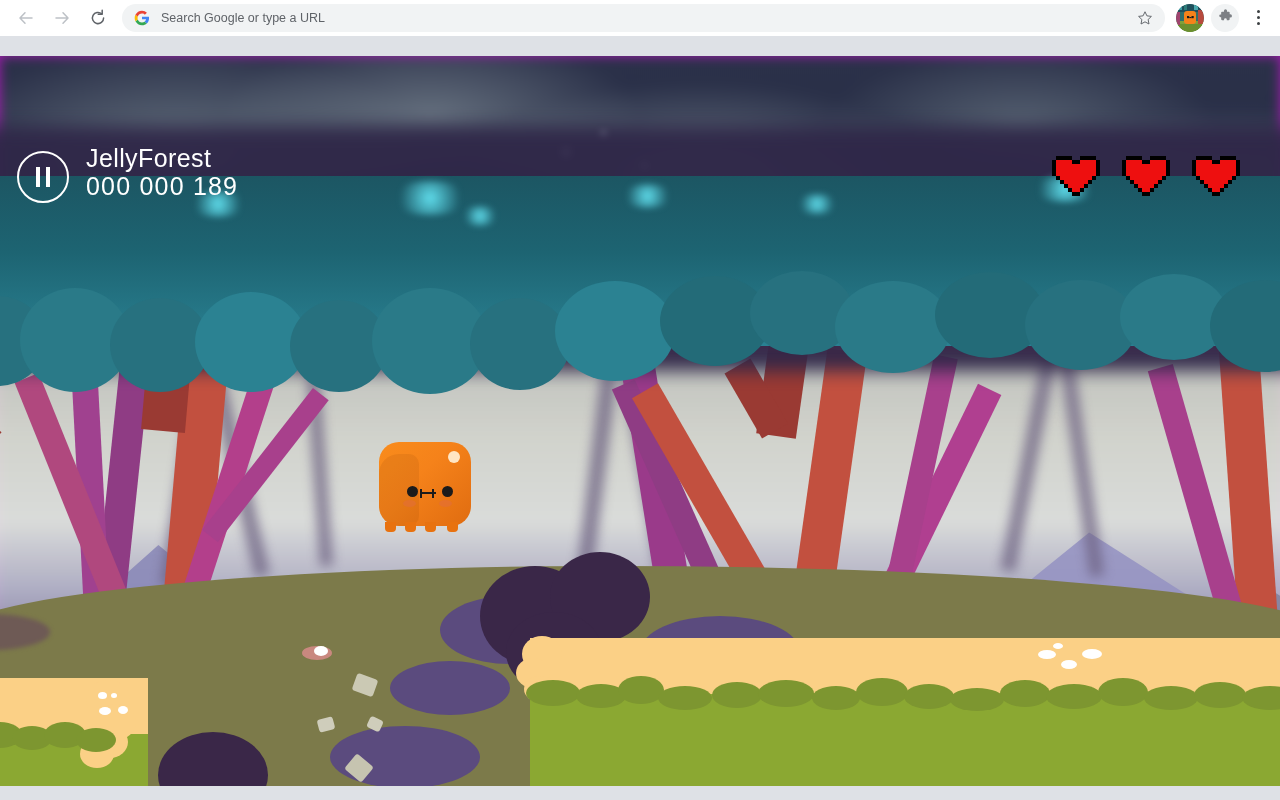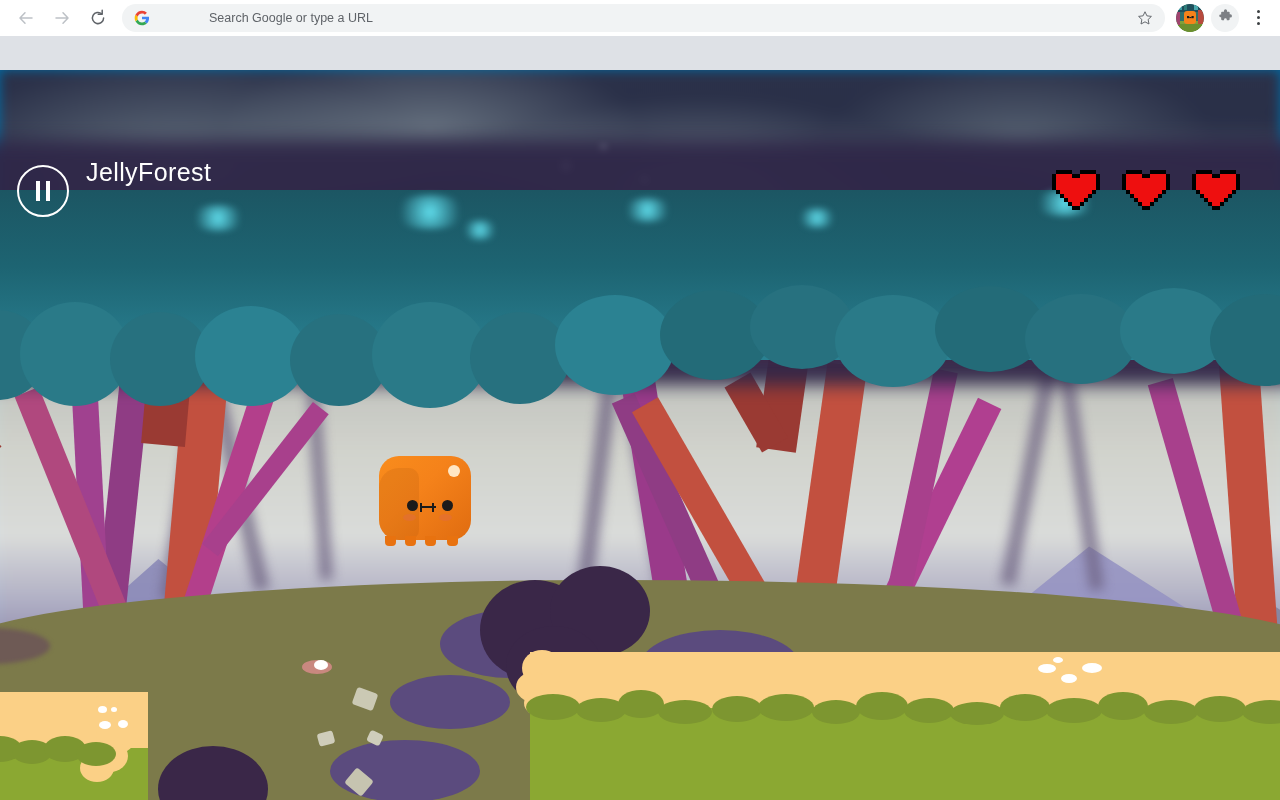--- a/index.html
+++ b/index.html
@@ -65,21 +65,20 @@
     display: flex; align-items: center; justify-content: center;
     color: #5f6368;
     flex: 0 0 auto;
   }
   .navbtn.disabled { color: #bdc1c6; }
   .omnibox {
     flex: 1; height: 28px; margin: 0 6px;
     background: #f1f3f4; border-radius: 14px;
     display: flex; align-items: center;
     padding: 0 12px;
-    gap: 48px;
   }
   .omni-icon { width: 16px; height: 16px; margin-right: 11px; flex: 0 0 auto; }
   .omni-text {
     flex: 1; font-size: 12.5px; color: #5f6368;
     background: transparent; border: none; outline: none;
     font-family: "Liberation Sans", sans-serif;
   }
   .omni-star {
     width: 24px; height: 24px; display: flex;
     align-items: center; justify-content: center; color: #5f6368;
@@ -97,23 +96,23 @@
   }
   .menu-btn {
     width: 28px; height: 30px; margin-left: 3px;
     display: flex; flex-direction: column; align-items: center;
     justify-content: center; gap: 3px; flex: 0 0 auto;
   }
   .menu-dot { width: 3px; height: 3px; border-radius: 50%; background: #3c4043; }
 
   
   .game {
-    position: absolute; left: 0; top: 70px;
+    position: absolute; left: 0; top: 56px;
     width: 1280px; height: 730px; overflow: hidden;
-    background: #0369a1;
+    background: #a21caf;
   }
 
   
   .sky {
     position: absolute; inset: 0;
     background:
       radial-gradient(ellipse 360px 150px at 180px 95px, rgba(150,168,172,0.55), rgba(150,168,172,0) 70%),
       radial-gradient(ellipse 300px 120px at 430px 60px, rgba(160,176,180,0.50), rgba(160,176,180,0) 70%),
       radial-gradient(ellipse 340px 135px at 700px 120px, rgba(168,184,188,0.55), rgba(168,184,188,0) 70%),
       radial-gradient(ellipse 280px 110px at 1020px 70px, rgba(140,158,164,0.45), rgba(140,158,164,0) 70%),
@@ -512,20 +511,21 @@
       <div class="jelly-mouth"></div>
     </div>
 
     <div class="hud">
       <div class="pause-btn">
         <span class="pause-bar"></span>
         <span class="pause-bar"></span>
       </div>
       <div class="hud-text">
         <div class="hud-title">JellyForest</div>
+        <div class="hud-score">000 000 189</div>
       </div>
       <div class="hearts">
         <svg class="heart" viewBox="0 0 12 11" shape-rendering="crispEdges">
           <g fill="#000000">
             <rect x="1" y="1" width="4" height="1"></rect>
               <rect x="7" y="1" width="4" height="1"></rect>
             <rect x="0" y="2" width="1" height="4"></rect>
               <rect x="11" y="2" width="1" height="4"></rect>
             <rect x="5" y="2" width="2" height="1"></rect>
             <rect x="1" y="6" width="1" height="1"></rect>

